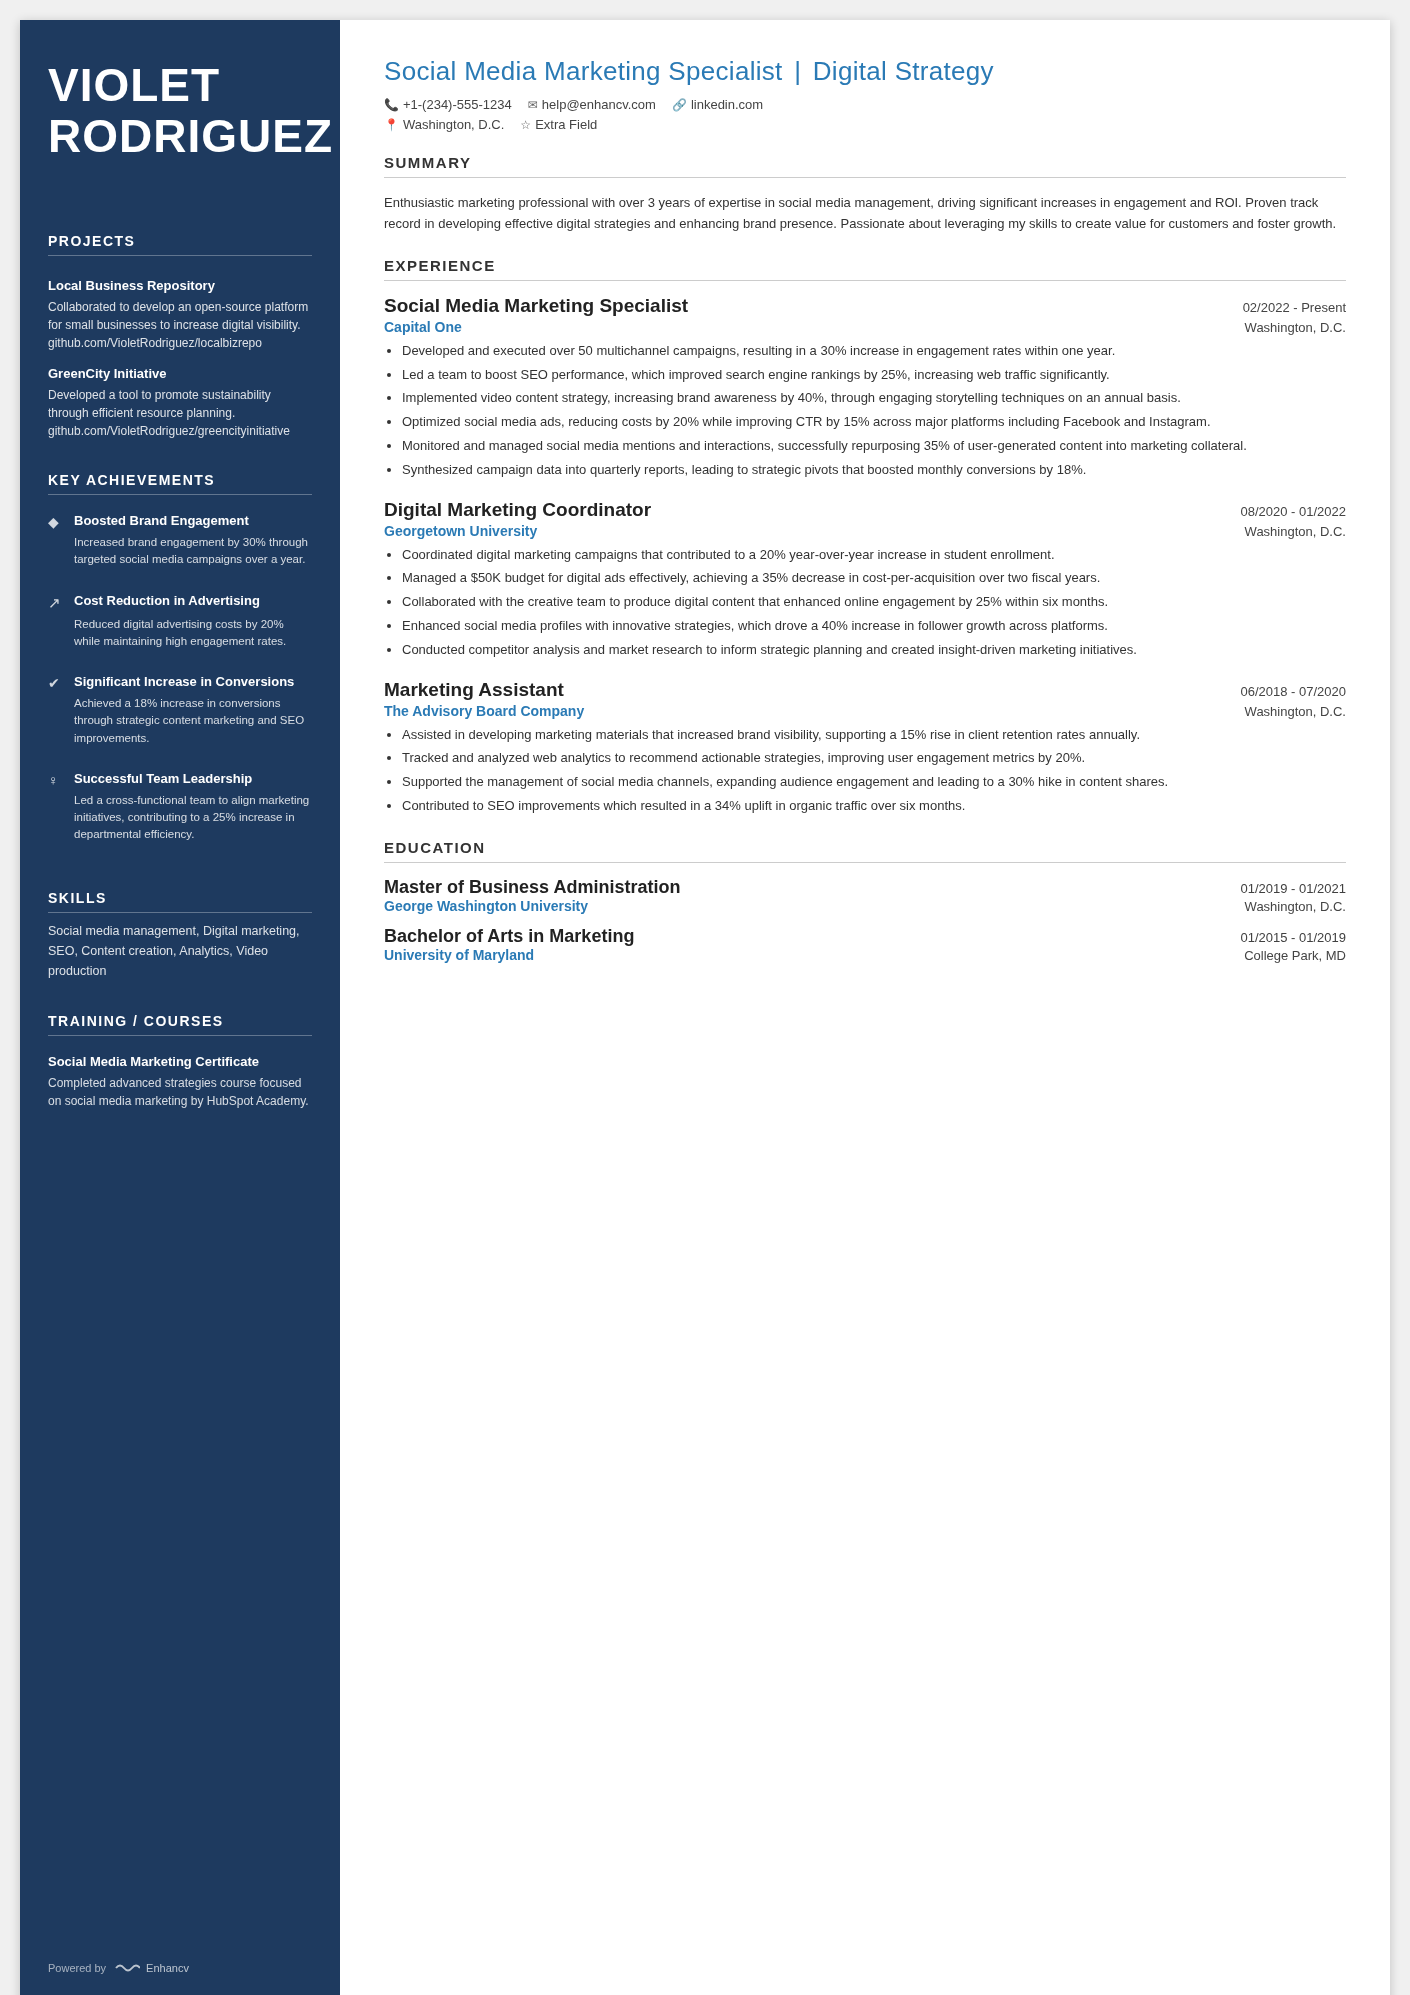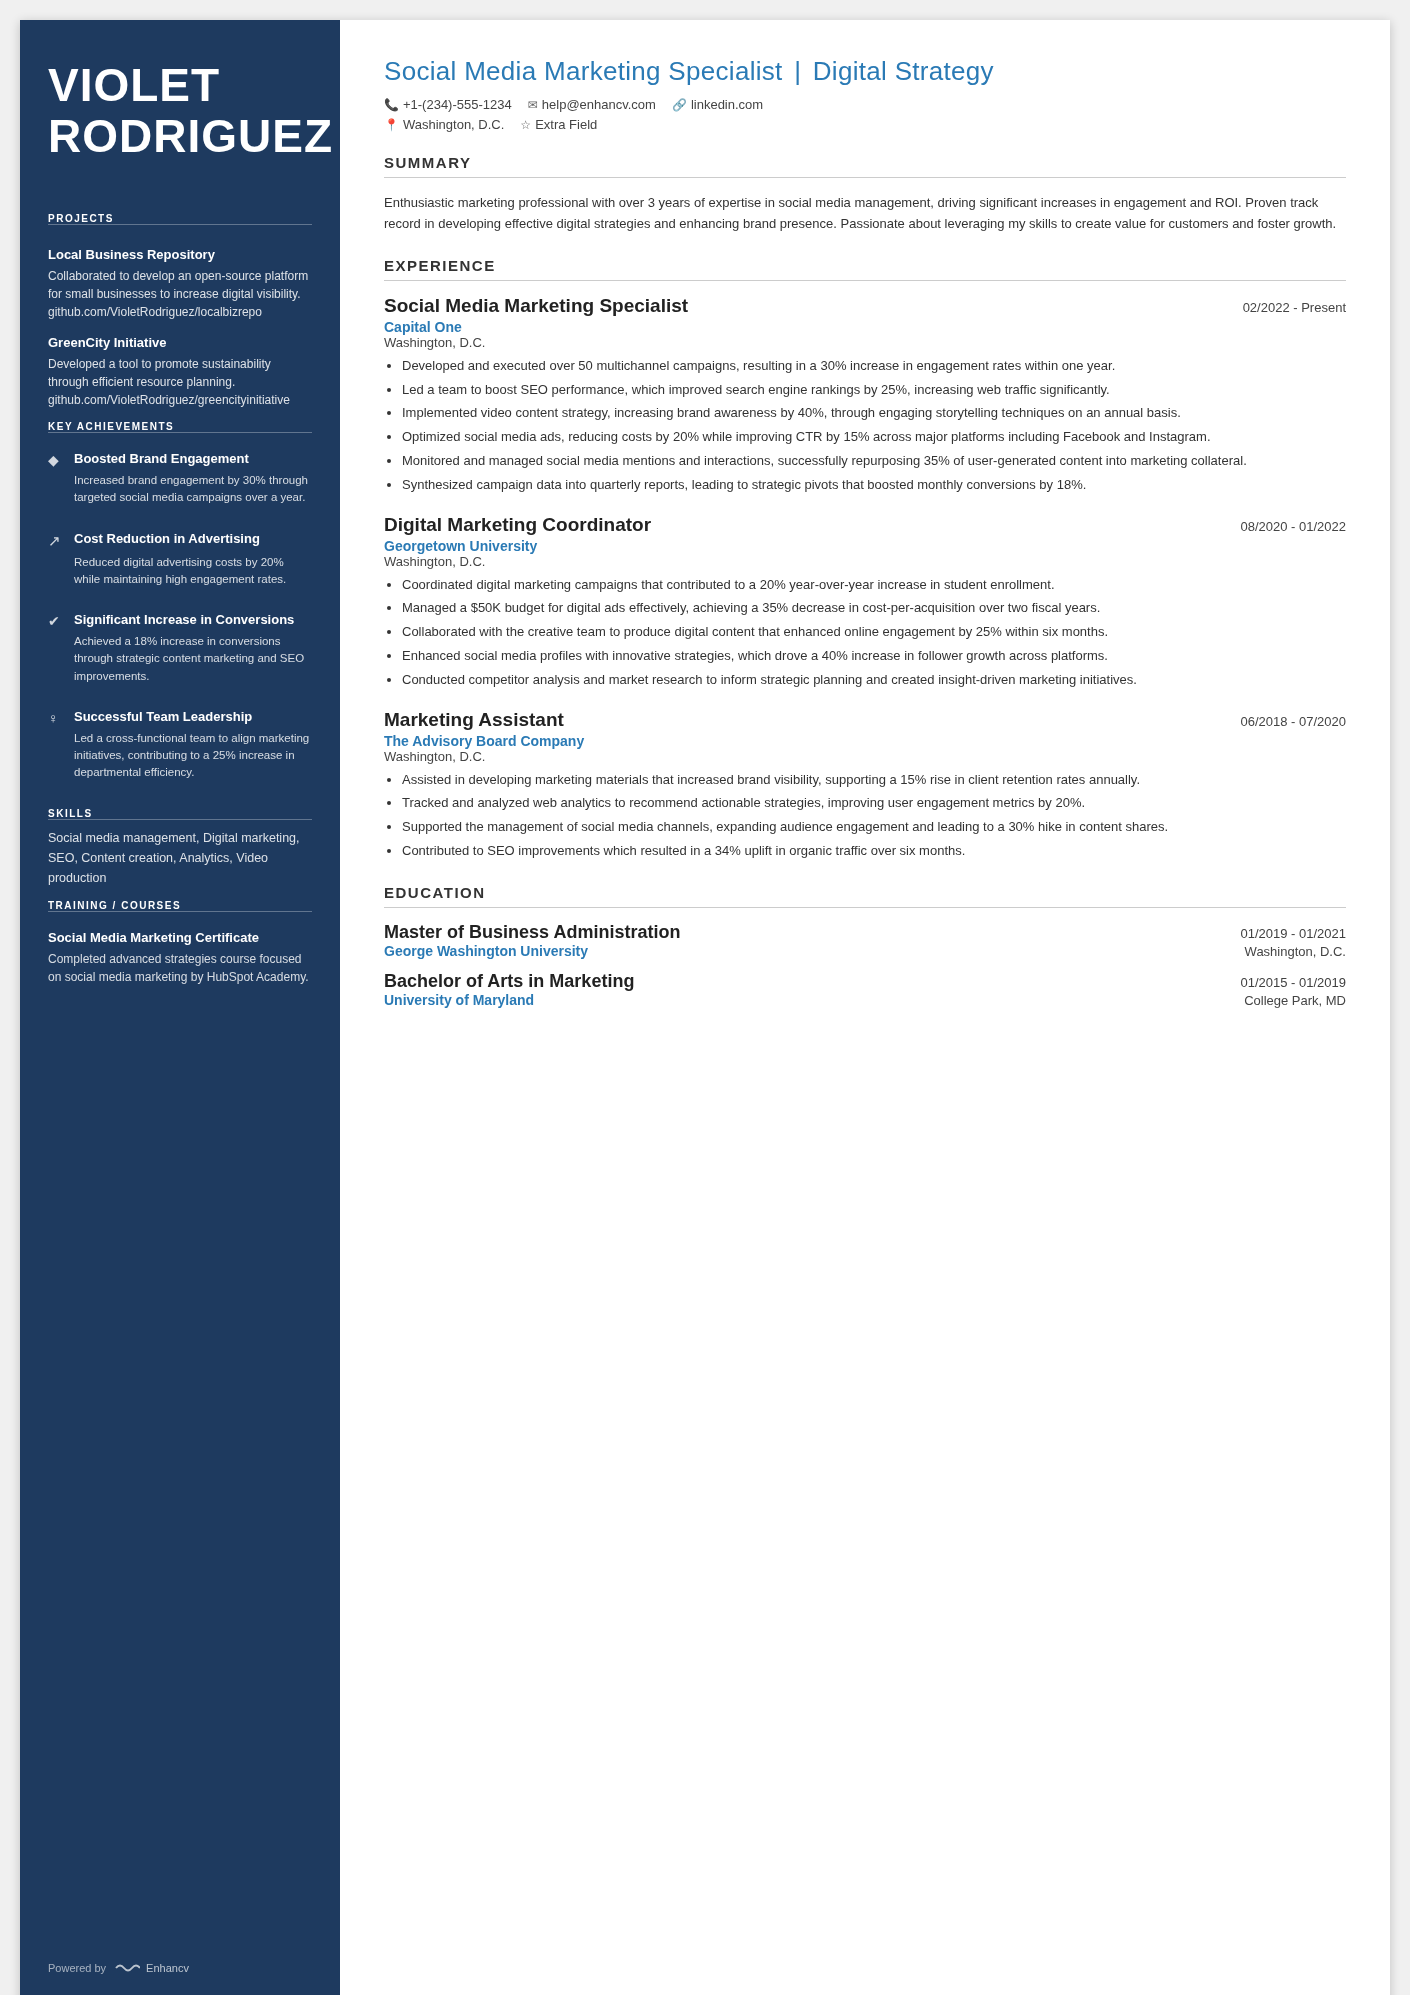--- a/index.html
+++ b/index.html
@@ -30,28 +30,29 @@
     .sidebar-name {
       font-size: 46px;
       font-weight: 900;
       line-height: 1.1;
       margin-bottom: 40px;
       color: white;
       text-transform: uppercase;
       letter-spacing: 1px;
     }
     .sidebar-section-title {
-      font-size: 10px;
+      font-size: 14px;
       font-weight: 700;
       text-transform: uppercase;
       letter-spacing: 1.5px;
       color: white;
       margin-bottom: 8px;
-      margin-top: 12px;
+      margin-top: 32px;
       border-bottom: 1px solid rgba(255,255,255,0.3);
+      padding-bottom: 6px;
     }
     .project-title {
       font-size: 13px;
       font-weight: 700;
       color: white;
       margin-bottom: 5px;
       margin-top: 14px;
     }
     .project-desc {
       font-size: 12px;
@@ -187,21 +188,20 @@
     .exp-dates {
       font-size: 13px;
       color: #444;
       white-space: nowrap;
     }
     .exp-company-line {
       display: flex;
       justify-content: space-between;
       align-items: baseline;
       margin-bottom: 6px;
-      flex-direction: column;
     }
     .exp-company {
       font-size: 14px;
       font-weight: 600;
       color: #2a7ab5;
     }
     .exp-location {
       font-size: 13px;
       color: #444;
     }

